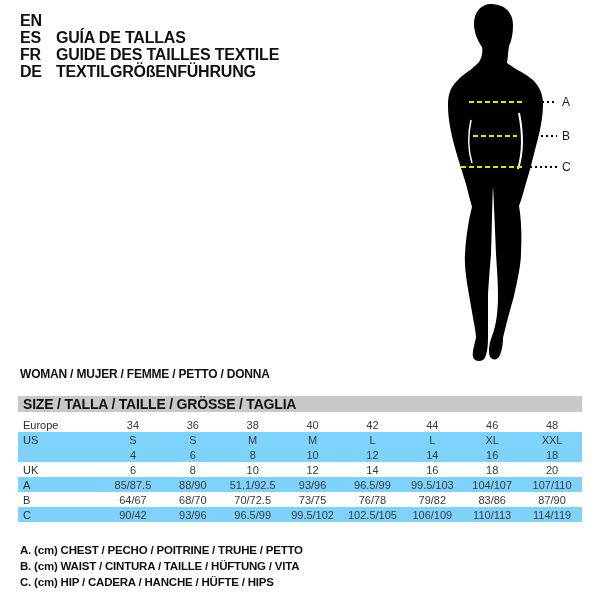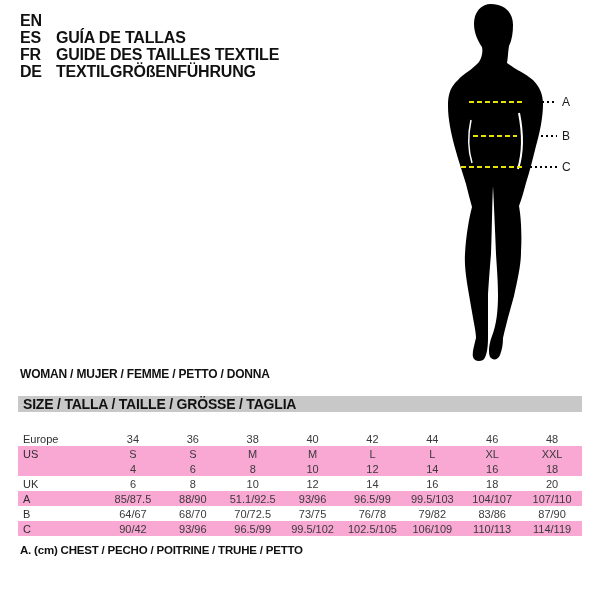--- a/index.html
+++ b/index.html
@@ -20,27 +20,27 @@
   .marker-b{left:562px;top:129px;}
   .marker-c{left:562px;top:160px;}
   
   .section-title{position:absolute;left:20px;top:367px;font-size:12px;font-weight:700;letter-spacing:-0.2px;white-space:nowrap;}
   
   .size-table-wrap{position:absolute;left:18px;top:396px;width:564px;}
   .size-table-header{
     height:16px;line-height:16px;background:#c8c8c8;font-size:14px;font-weight:700;
     padding-left:5px;letter-spacing:-0.2px;white-space:nowrap;
   }
-  table.size-table{border-collapse:collapse;table-layout:fixed;width:564px;margin-top:19px;}
+  table.size-table{border-collapse:collapse;table-layout:fixed;width:564px;margin-top:5px;}
   table.size-table td{
     height:15px;font-size:11px;color:#3a3a3a;text-align:center;vertical-align:middle;
     padding:0;overflow:hidden;white-space:nowrap;
   }
   table.size-table td.lbl{width:80px;text-align:left;padding-left:5px;color:#2e2e2e;}
-  table.size-table tr.shade td{background:#f9a8d4;}
+  table.size-table tr.shade td{background:#7dd3fc;}
   
   .legend-block{position:absolute;left:20px;top:542px;}
   .legend-line{height:16px;line-height:16px;font-size:11.5px;font-weight:700;letter-spacing:-0.2px;white-space:nowrap;}
 </style>
 </head>
 <body>
 
 <div class="lang-block">
   <div class="lang-row">
     <span class="lang-code">EN</span>
@@ -192,13 +192,15 @@
         <td>106/109</td>
         <td>110/113</td>
         <td>114/119</td>
       </tr>
     </tbody>
   </table>
 </div>
 
 <div class="legend-block">
   <div class="legend-line">A. (cm) CHEST / PECHO / POITRINE / TRUHE / PETTO</div>
+  <div class="legend-line">B. (cm) WAIST / CINTURA / TAILLE / HÜFTUNG / VITA</div>
+  <div class="legend-line">C. (cm) HIP / CADERA / HANCHE / HÜFTE / HIPS</div>
 </div>
 
 </body></html>

